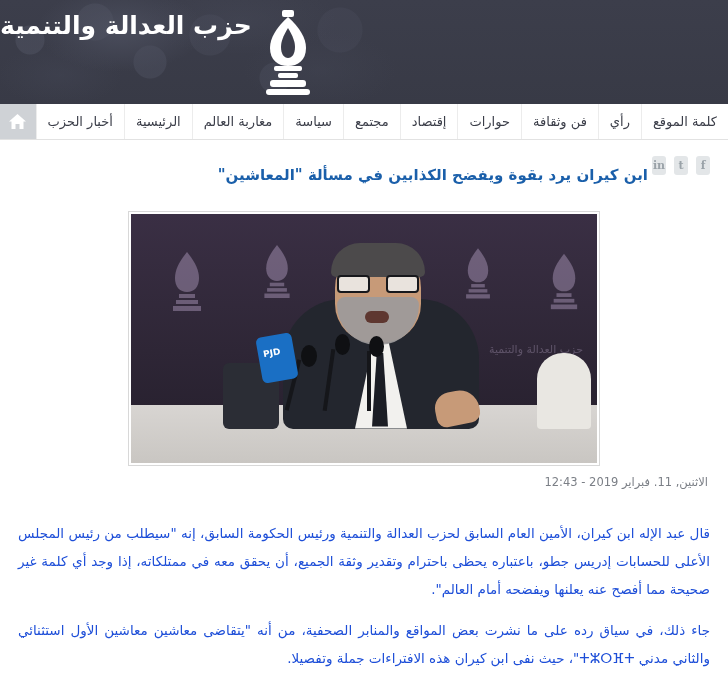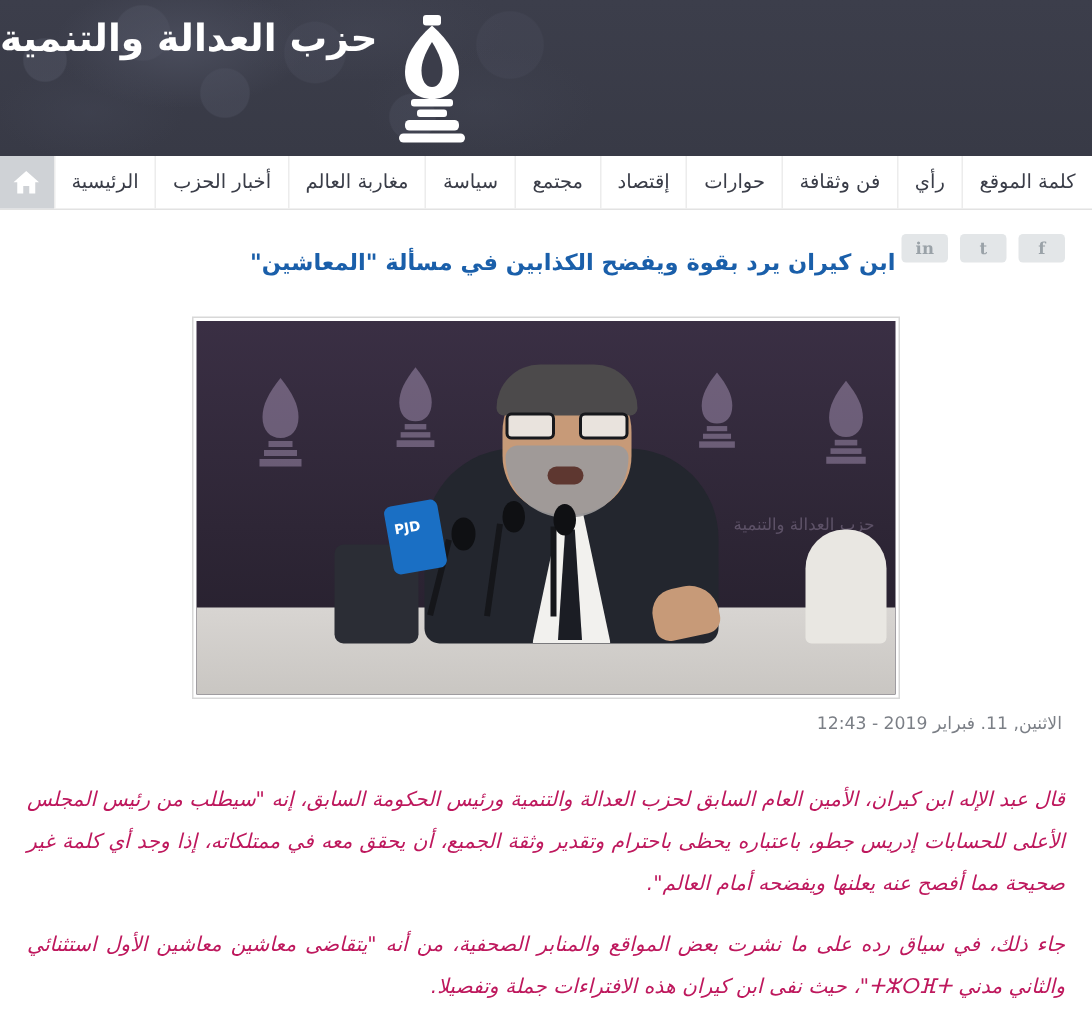--- a/index.html
+++ b/index.html
@@ -134,21 +134,21 @@
     padding-right: 4px;
   }
   .share-group {
     display: flex;
     flex-direction: row;
     gap: 8px;
     margin-top: 2px;
     flex: 0 0 auto;
   }
   .share-btn {
-    width: 31px; height: 19px;
+    width: 14px; height: 19px;
     border-radius: 3px;
     background: #e3e6e8;
     color: #9aa2a8;
     display: flex;
     align-items: center;
     justify-content: center;
     font-size: 11px;
     font-weight: bold;
     font-family: "DejaVu Serif", "Liberation Serif", serif;
     cursor: pointer;
@@ -315,22 +315,21 @@
     text-align: right;
     font-size: 11.5px;
     color: #7b7f86;
   }
   .body-text {
     margin-top: 30px;
     text-align: justify;
     direction: rtl;
     font-size: 13.5px;
     line-height: 2.1;
-    color: #be185d;
-    font-style: italic;
+    color: #1d4ed8;
   }
   .body-text p { margin: 0 0 12px 0; }
 </style>
 </head>
 <body>
 
 <div class="site-header">
   <div class="header-map"></div>
   <div class="brand">
     <svg class="logo-lamp" viewBox="0 0 72 88">
@@ -347,22 +346,22 @@
     </div>
   </div>
 </div>
 
 <nav class="nav-bar">
   <div class="nav-home">
     <svg width="19" height="17" viewBox="0 0 19 17">
       <path d="M9.5 1 L18 8.5 H15.5 V16 H11.5 V11 H7.5 V16 H3.5 V8.5 H1 Z" fill="#ffffff"></path>
     </svg>
   </div>
+  <div class="nav-item">أخبار الحزب</div>
   <div class="nav-item">الرئيسية</div>
-  <div class="nav-item">أخبار الحزب</div>
   <div class="nav-item">مغاربة العالم</div>
   <div class="nav-item">سياسة</div>
   <div class="nav-item">مجتمع</div>
   <div class="nav-item">إقتصاد</div>
   <div class="nav-item">حوارات</div>
   <div class="nav-item">فن وثقافة</div>
   <div class="nav-item">رأي</div>
   <div class="nav-item">كلمة الموقع</div>
 </nav>
 

